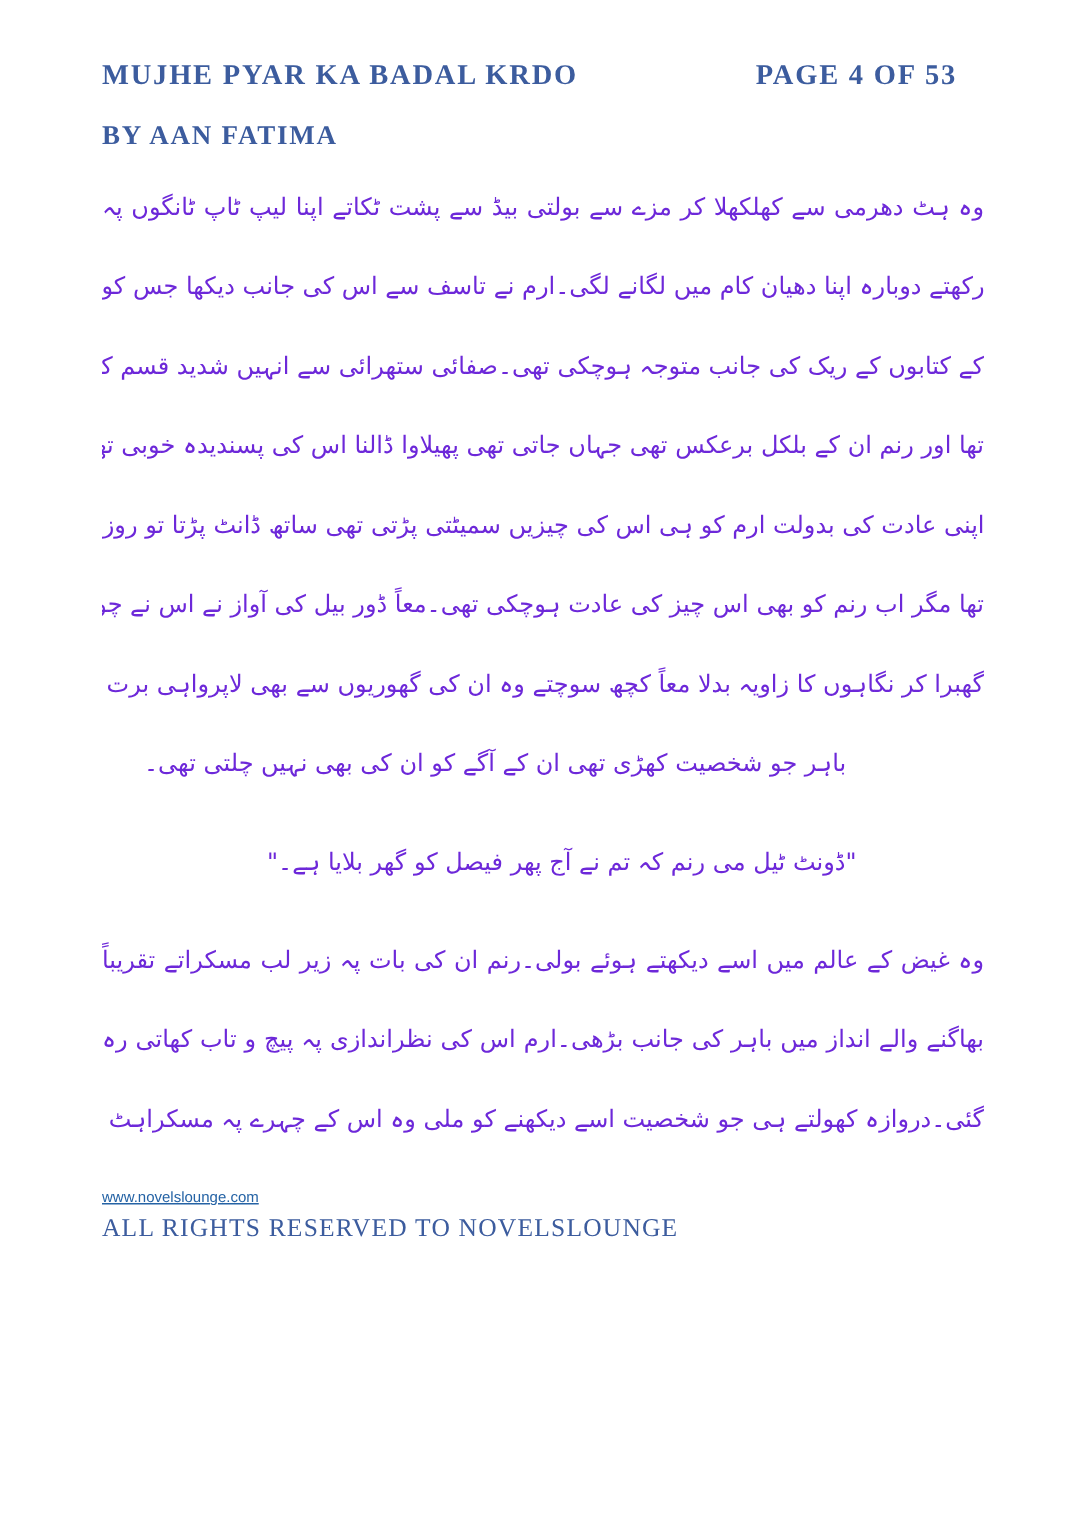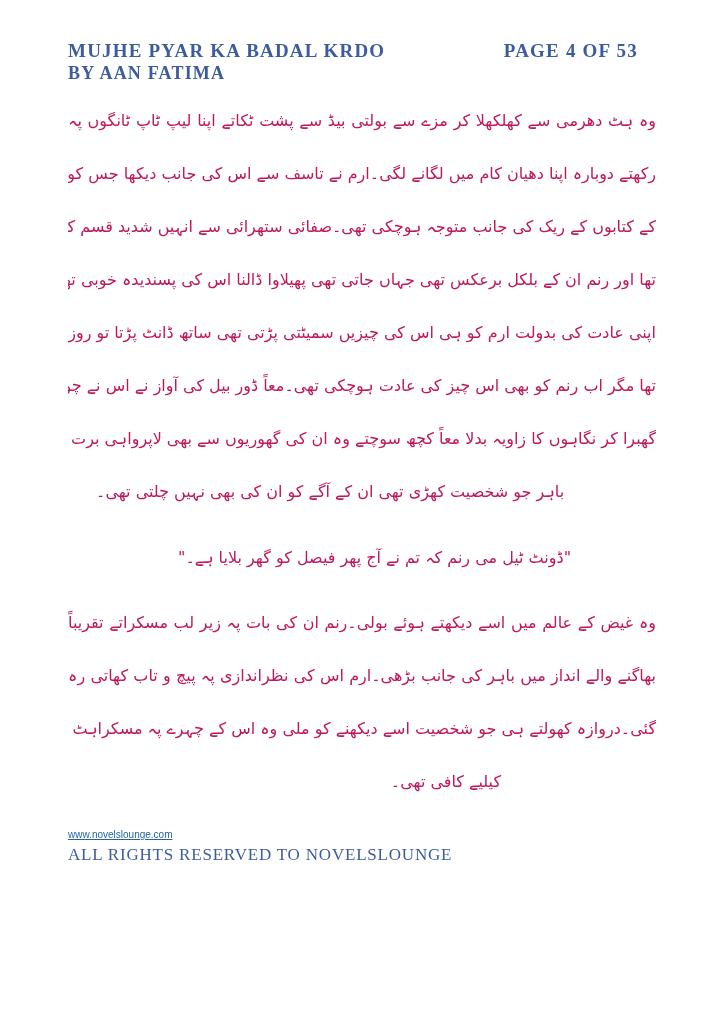--- a/index.html
+++ b/index.html
@@ -32,29 +32,29 @@
   .hdr-title, .hdr-page, .hdr-author {
     font-family: "Liberation Serif", serif;
     font-weight: bold;
     font-size: 19px;
     letter-spacing: 1.2px;
     text-transform: uppercase;
     color: #3c5c9e;
     white-space: nowrap;
   }
   .hdr-author {
-    margin-top: 1px;
+    margin-top: 18px;
     font-size: 18px;
   }
 
   
   .body-text {
     direction: rtl;
     margin-top: 10px;
-    color: #be185d;
+    color: #6d28d9;
     font-family: "DejaVu Sans", sans-serif;
     font-size: 16px;
   }
   .line {
     height: 53px;
     line-height: 53px;
     white-space: nowrap;
     overflow: hidden;
   }
   .line.justify {
@@ -121,21 +121,20 @@
       <div class="line justify">کے کتابوں کے ریک کی جانب متوجہ ہوچکی تھی۔صفائی ستھرائی سے انہیں شدید قسم کا لگاؤ</div>
       <div class="line justify">تھا اور رنم ان کے بلکل برعکس تھی جہاں جاتی تھی پھیلاوا ڈالنا اس کی پسندیدہ خوبی تھی اور</div>
       <div class="line justify">اپنی عادت کی بدولت ارم کو ہی اس کی چیزیں سمیٹتی پڑتی تھی ساتھ ڈانٹ پڑتا تو روز کا معمول</div>
       <div class="line justify">تھا مگر اب رنم کو بھی اس چیز کی عادت ہوچکی تھی۔معاً ڈور بیل کی آواز نے اس نے چور</div>
       <div class="line justify">گھبرا کر نگاہوں کا زاویہ بدلا معاً کچھ سوچتے وہ ان کی گھوریوں سے بھی لاپرواہی برت گئی کیونکہ</div>
       <div class="line flush-left">باہر جو شخصیت کھڑی تھی ان کے آگے کو ان کی بھی نہیں چلتی تھی۔</div>
       <div class="line dialogue">"ڈونٹ ٹیل می رنم کہ تم نے آج پھر فیصل کو گھر بلایا ہے۔"</div>
       <div class="line justify">وہ غیض کے عالم میں اسے دیکھتے ہوئے بولی۔رنم ان کی بات پہ زیر لب مسکراتے تقریباً</div>
       <div class="line justify">بھاگنے والے انداز میں باہر کی جانب بڑھی۔ارم اس کی نظراندازی پہ پیچ و تاب کھاتی رہ</div>
       <div class="line justify">گئی۔دروازہ کھولتے ہی جو شخصیت اسے دیکھنے کو ملی وہ اس کے چہرے پہ مسکراہٹ بکھیرنے</div>
-      <div class="line short-right">کیلیے کافی تھی۔</div>
     </main>
 
   <footer class="ftr">
     <a class="ftr-link">www.novelslounge.com</a>
     <div class="ftr-rights">ALL RIGHTS RESERVED TO NOVELSLOUNGE</div>
   </footer>
 
 </div>
 
 </body></html>

